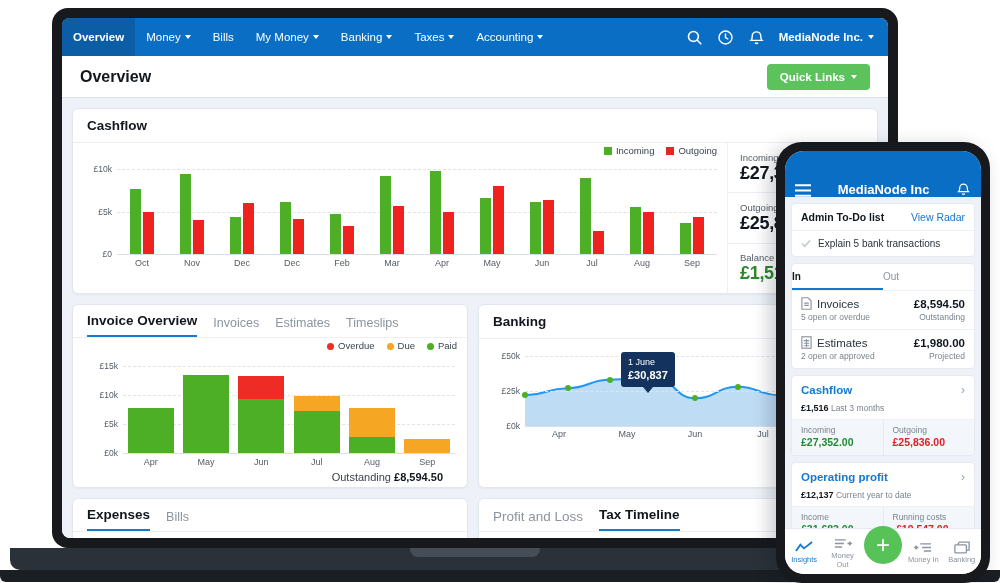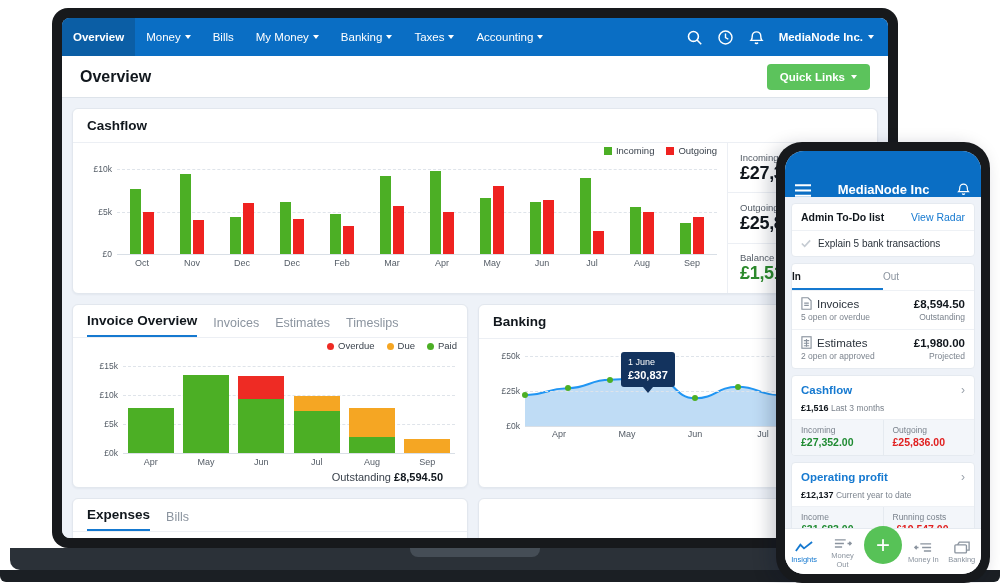--- a/index.html
+++ b/index.html
@@ -497,20 +497,24 @@
             <div class="tabs-head">
               <div class="tab active big"><span>Expenses</span></div>
               <div class="tab"><span>Bills</span></div>
             </div>
             <div class="exp-line">
               &nbsp;
               &nbsp;&nbsp;
             </div>
           </div>
           <div class="card pl-card">
+            <div class="tabs-head">
+              <div class="tab big"><span>Profit and Loss</span></div>
+              <div class="tab active big"><span>Tax Timeline</span></div>
+            </div>
             <div class="tax-row">
               
               
             </div>
           </div>
         </div>
 
       </div>
     </div>
   </div>

